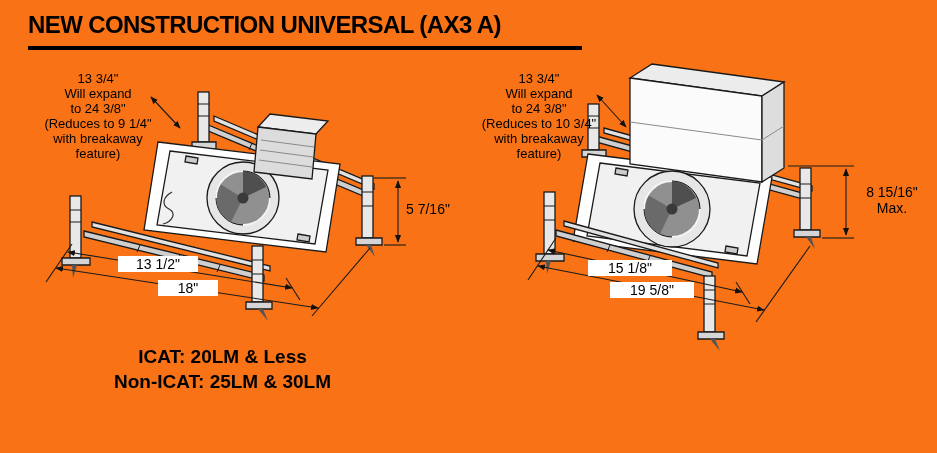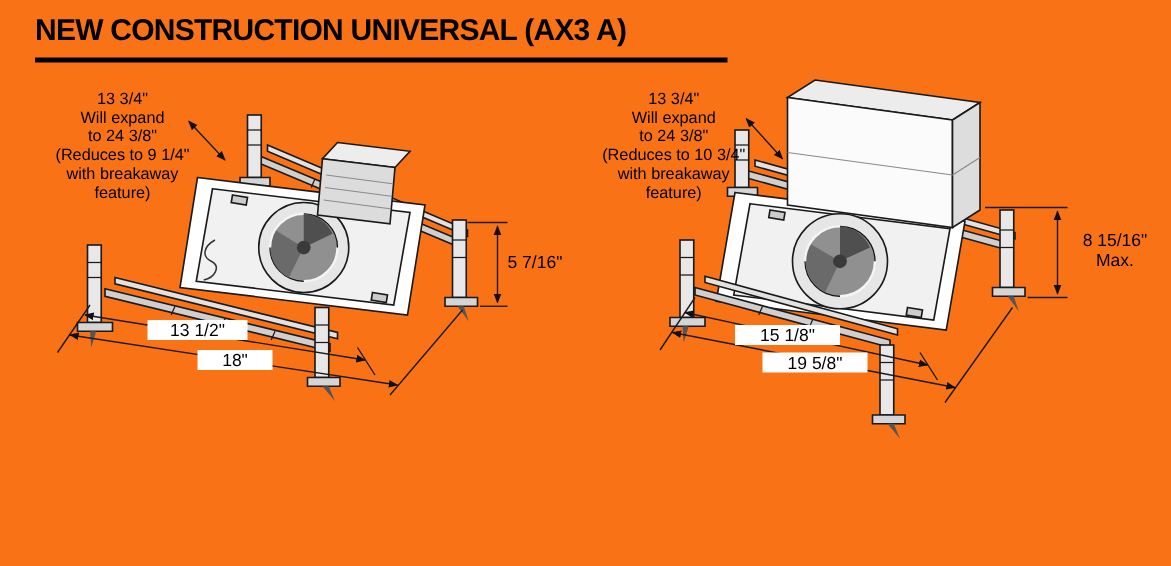--- a/index.html
+++ b/index.html
@@ -231,15 +231,19 @@
   <div class="dim dim-bg" style="left:118px; top:256px; width:80px; text-align:center;">13 1/2"</div>
   <div class="dim dim-bg" style="left:158px; top:280px; width:60px; text-align:center;">18"</div>
 
   <div class="dim" style="left:854px; top:184px; width:76px; text-align:center;">
     <span style="display:block">8 15/16"</span>
     <span style="display:block">Max.</span>
   </div>
   <div class="dim dim-bg" style="left:588px; top:260px; width:84px; text-align:center;">15 1/8"</div>
   <div class="dim dim-bg" style="left:610px; top:282px; width:84px; text-align:center;">19 5/8"</div>
 
+  <div class="caption" style="left:50px; top:344px; width:345px;">
+    <span class="cap-line">ICAT: 20LM &amp; Less</span>
+    <span class="cap-line">Non-ICAT: 25LM &amp; 30LM</span>
+  </div>
 
 
 </div>
 
 </body></html>

